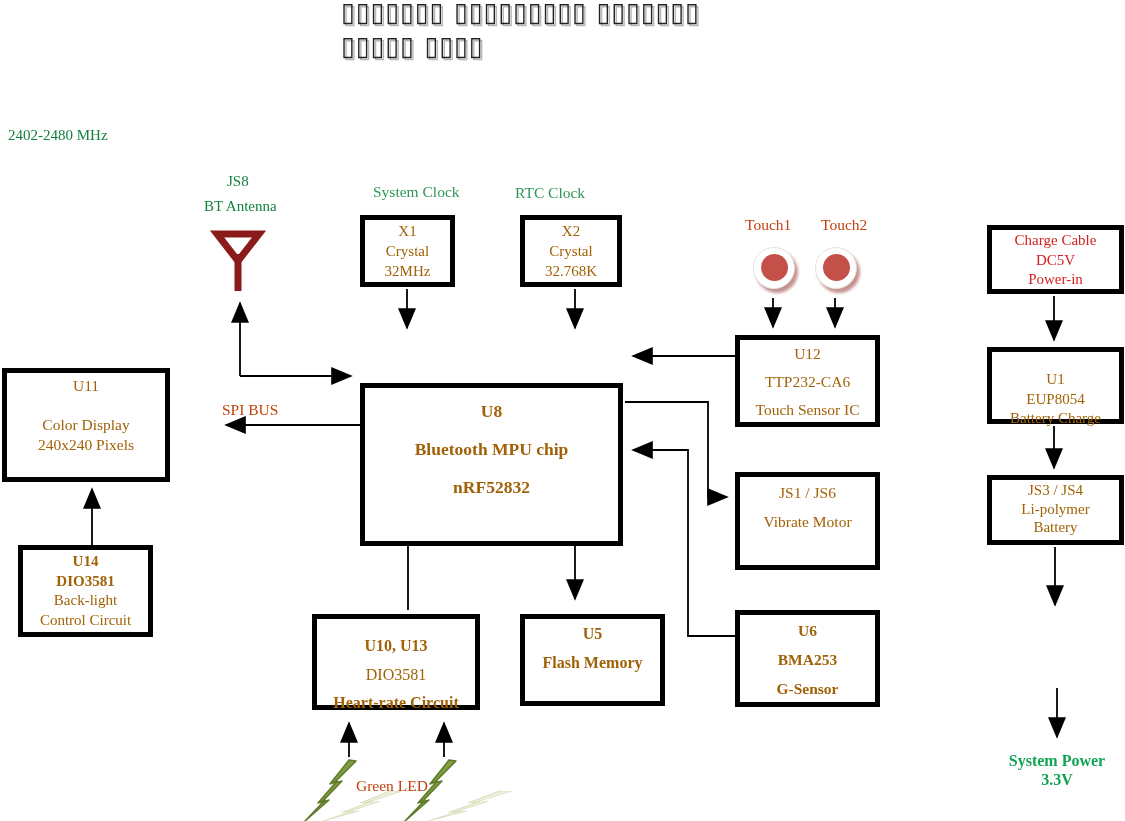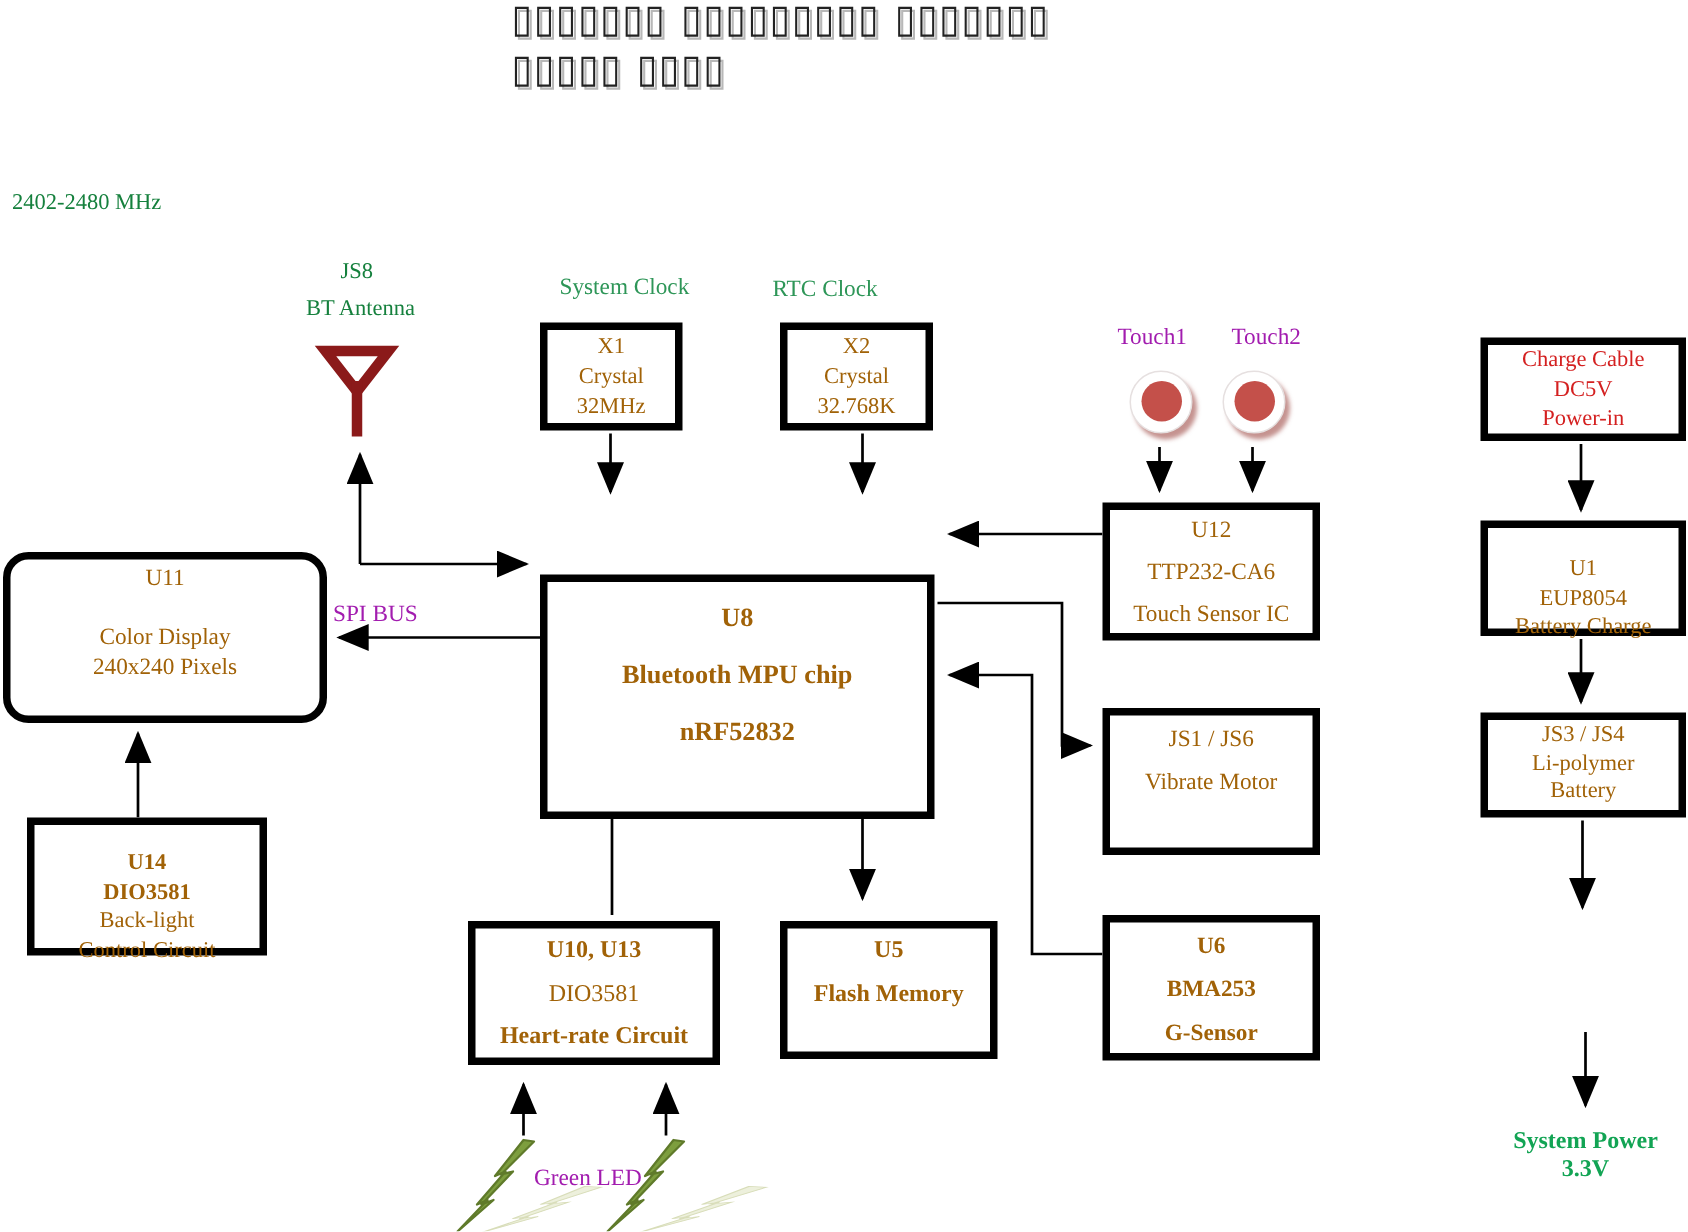--- a/index.html
+++ b/index.html
@@ -4,21 +4,21 @@
 <style>
   html,body{margin:0;padding:0;background:#fff;}
   #canvas{position:relative;width:1125px;height:821px;background:#fff;overflow:hidden;
           font-family:"Liberation Serif","DejaVu Serif",serif;}
   #wires{position:absolute;left:0;top:0;width:1125px;height:821px;z-index:1;pointer-events:none;}
   .node{position:absolute;z-index:2;box-sizing:border-box;border:5px solid #000;background:#fff;
         text-align:center;color:#a16207;}
   .bl{white-space:nowrap;}
   .b{font-weight:bold;}
   .lbl{position:absolute;z-index:3;white-space:nowrap;}
-  .red{color:#a21caf;}
+  .red{color:#c2410c;}
   .darkred{color:#15803d;}
   .green{color:#2e9658;}
   .sysgreen{color:#12a454;font-weight:bold;}
   #title-block{position:absolute;left:341px;top:-4px;z-index:3;
      font-family:"DejaVu Sans",sans-serif;font-weight:bold;font-size:25px;line-height:32px;
      letter-spacing:1px;color:#222;text-shadow:2px 2px 0 #b8b8b8;transform:scaleY(1.05);
      transform-origin:top left;}
   .touch-btn{position:absolute;z-index:2;width:40px;height:40px;border-radius:50%;background:#fff;
      border:1px solid #e6e0e0;box-shadow:3px 4px 3px rgba(150,58,52,0.55);}
   .touch-btn .core{width:27px;height:27px;border-radius:50%;background:#c4504a;margin:6px auto;}
@@ -65,51 +65,51 @@
     <div class="bl">Crystal</div>
     <div class="bl">32.768K</div>
   </div>
 
   <div class="node b" style="left:360px;top:337px;width:263px;height:163px;font-size:17.5px;line-height:38px;padding-top:4px;margin-top:46px;">
     <div class="bl">U8</div>
     <div class="bl">Bluetooth MPU chip</div>
     <div class="bl">nRF52832</div>
   </div>
 
-  <div class="node" style="left:2px;top:368px;width:216px;height:114px;font-size:15.5px;line-height:20px;padding-top:3px;border-radius:17px;">
+  <div class="node" style="left:2px;top:368px;width:168px;height:114px;font-size:15.5px;line-height:20px;padding-top:3px;">
     <div class="bl">U11</div>
     <div class="bl" style="margin-top:19px;">Color Display</div>
     <div class="bl">240x240 Pixels</div>
   </div>
 
   <div class="node" style="left:735px;top:335px;width:145px;height:92px;font-size:15.5px;line-height:28px;padding-top:0px;">
     <div class="bl">U12</div>
     <div class="bl">TTP232-CA6</div>
     <div class="bl">Touch Sensor IC</div>
   </div>
 
-  <div class="node" style="left:18px;top:545px;width:160px;height:92px;font-size:15px;line-height:19.5px;padding-top:16px;">
+  <div class="node" style="left:18px;top:545px;width:135px;height:92px;font-size:15px;line-height:19.5px;padding-top:2px;">
     <div class="bl b">U14</div>
     <div class="bl b">DIO3581</div>
     <div class="bl">Back-light</div>
     <div class="bl">Control Circuit</div>
   </div>
 
   <div class="node" style="left:735px;top:472px;width:145px;height:98px;font-size:15.5px;line-height:29px;padding-top:1px;">
     <div class="bl">JS1 / JS6</div>
     <div class="bl">Vibrate Motor</div>
   </div>
 
   <div class="node b" style="left:735px;top:610px;width:145px;height:97px;font-size:15.5px;line-height:29px;padding-top:1px;">
     <div class="bl">U6</div>
     <div class="bl">BMA253</div>
     <div class="bl">G-Sensor</div>
   </div>
 
-  <div class="node" style="left:312px;top:614px;width:168px;height:96px;font-size:16px;line-height:28.5px;padding-top:1px;">
+  <div class="node" style="left:312px;top:614px;width:168px;height:96px;font-size:16px;line-height:28.5px;padding-top:13px;">
     <div class="bl b">U10, U13</div>
     <div class="bl">DIO3581</div>
     <div class="bl b">Heart-rate Circuit</div>
   </div>
 
   <div class="node" style="left:520px;top:614px;width:145px;height:92px;font-size:16px;line-height:28.5px;padding-top:1px;">
     <div class="bl b">U5</div>
     <div class="bl b">Flash Memory</div>
   </div>
 

